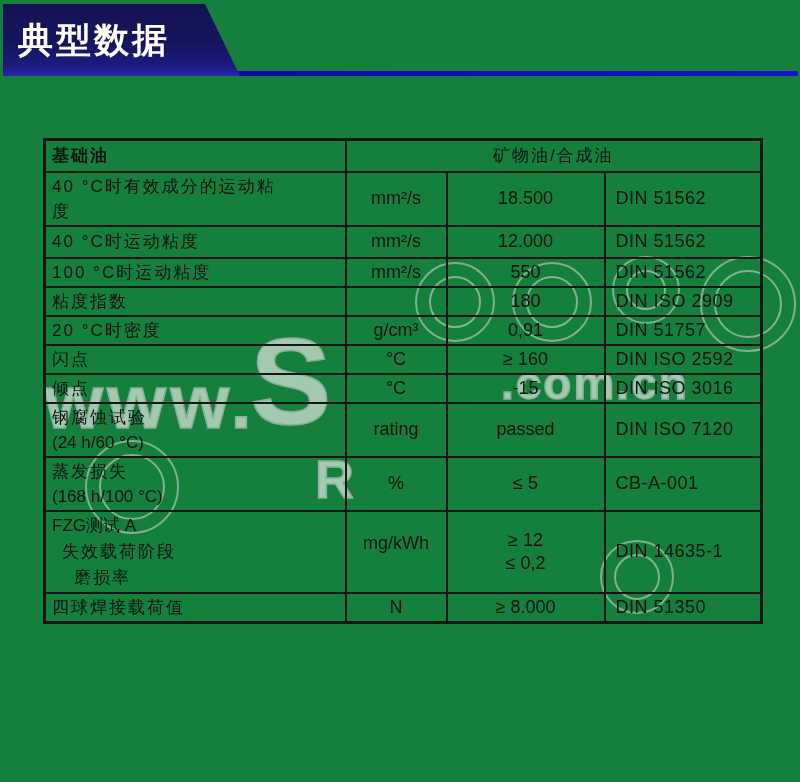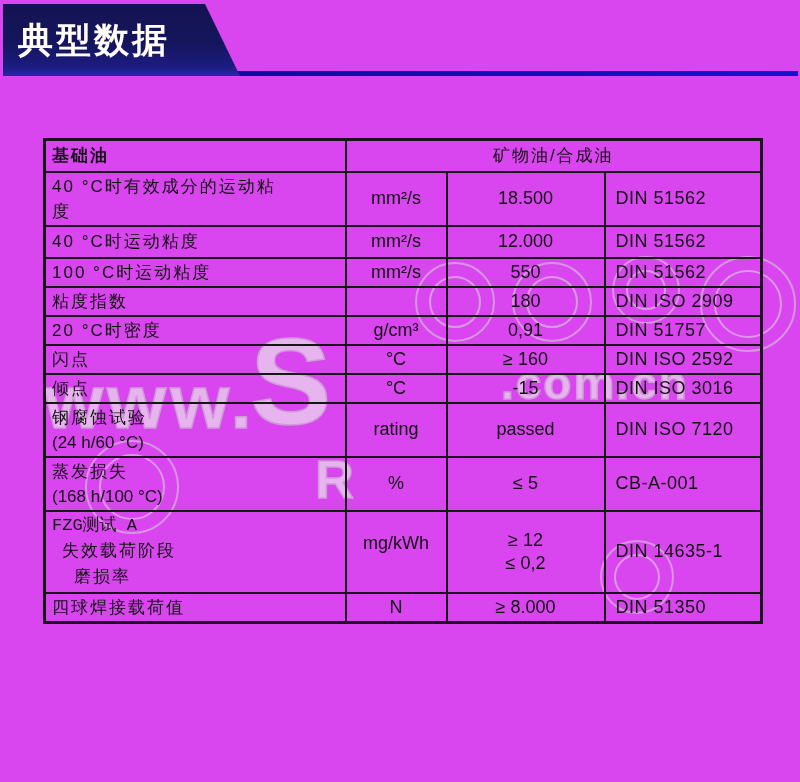--- a/index.html
+++ b/index.html
@@ -1,17 +1,17 @@
 <!DOCTYPE html>
 <html><head>
 <meta charset="utf-8">
 <style>
   html,body { margin:0; padding:0; background:#fff; }
   .page {
-    position:relative; width:800px; height:782px; background:#d946ef;
+    position:relative; width:800px; height:782px; background:#15803d;
     font-family:"Liberation Sans","DejaVu Sans",sans-serif; color:#111;
     overflow:hidden;
   }
 
   
   .banner-line {
     position:absolute; left:225px; top:71px; width:573px; height:5px;
     background:linear-gradient(90deg,#0c0c9e,#1414cc);
   }
   .banner {
@@ -53,21 +53,21 @@
   .lbl .line { display:block; line-height:25px; white-space:nowrap; }
   .lbl .lat  { letter-spacing:0; }
   .bold { font-weight:bold; }
   .merged { text-align:center; font-size:17px; letter-spacing:2px; }
 
   .unit { text-align:center; font-size:18px; }
   .val  { text-align:center; font-size:18px; }
   .std  { text-align:left; font-size:18px; padding-left:10px; letter-spacing:0.5px; white-space:nowrap; }
   .two-line span { display:block; line-height:23px; }
 
-  .fzg-lbl .line { line-height:26px;font-family:Liberation Mono, monospace; }
+  .fzg-lbl .line { line-height:26px; }
   .ind1 { padding-left:10px; }
   .ind2 { padding-left:22px; }
   .unit-low { vertical-align:bottom; padding-bottom:18px; }
 
   .timken { position:relative; vertical-align:top; padding-top:3px; }
   .timken-sub {
     position:absolute; left:212px; top:31px; font-size:17px;
     letter-spacing:2px; line-height:23px;
   }
   .timken-sub .l2 { display:block; padding-left:12px; }

